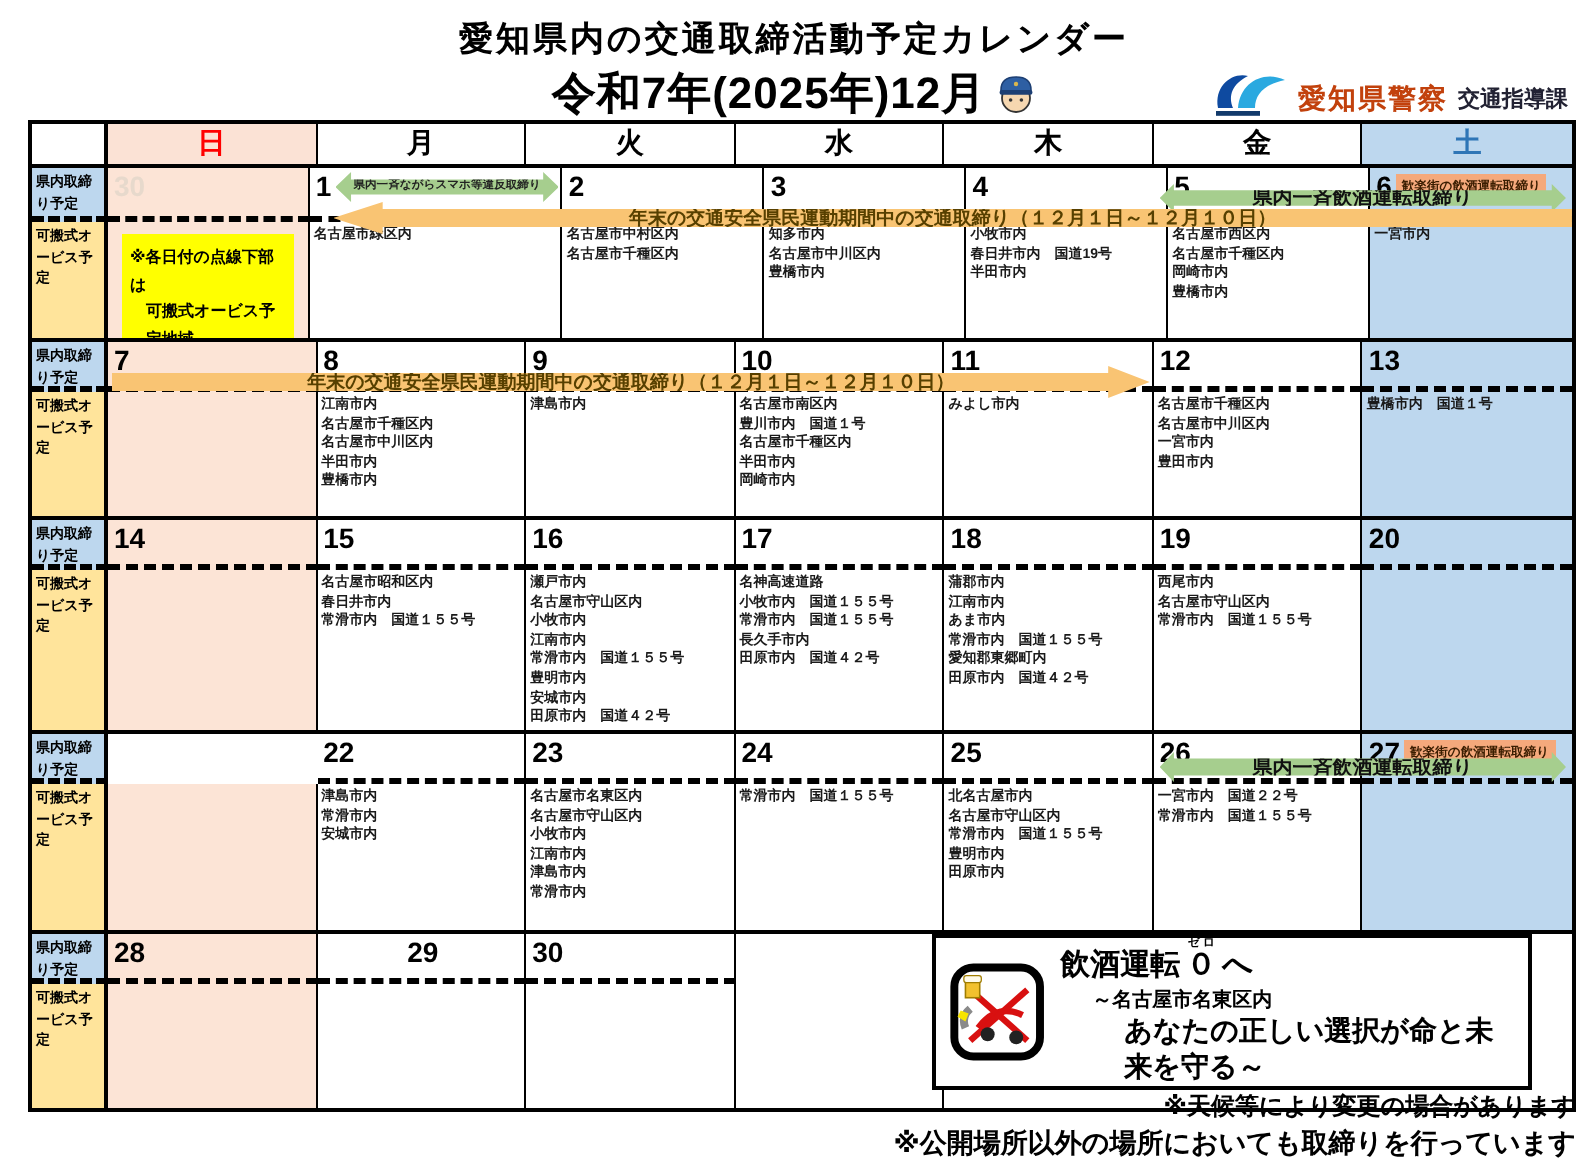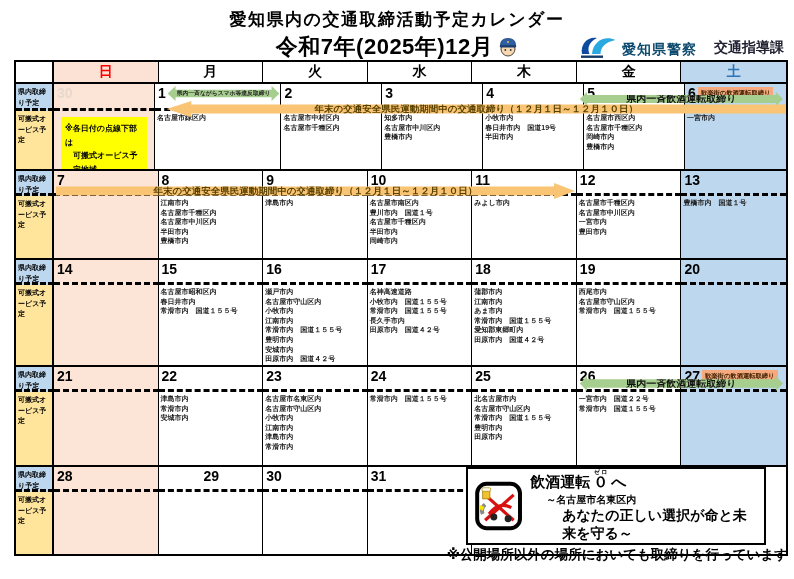--- a/index.html
+++ b/index.html
@@ -7,22 +7,22 @@
   .page { position:relative; width:794px; height:579px; background:#fff;
           font-family:"Liberation Sans","DejaVu Sans",sans-serif; overflow:hidden; color:#000; }
 
   
   .header-block { position:absolute; top:8px; left:0; right:0; text-align:center; }
   .title { font-size:17px; font-weight:bold; letter-spacing:1.5px; }
   .subtitle-row { display:inline-flex; align-items:center; gap:5px; margin-top:1px; }
   .subtitle { font-size:22px; font-weight:900; letter-spacing:0.5px; }
   .logo { position:absolute; top:33px; right:10px; display:flex; align-items:flex-end; gap:5px;
           border-bottom:3px solid #16324f; padding-bottom:2px; }
-  .logo-name { font-size:14px; font-weight:bold; color:#0c4a6e; letter-spacing:1px; }
-  .logo-dept { font-size:14px; font-weight:bold; color:#223; margin-bottom:2px;margin-left:12px; }
+  .logo-name { font-size:14px; font-weight:bold; color:#c2410c; letter-spacing:1px; }
+  .logo-dept { font-size:11px; font-weight:bold; color:#223; margin-bottom:2px; }
 
   
   .calendar { position:absolute; left:14px; top:60px; width:774px; border:2px solid #000; background:#fff; }
   .wh-row { display:grid; grid-template-columns:38px repeat(7,1fr); height:22px; border-bottom:2px solid #000; }
   .wh { display:flex; align-items:center; justify-content:center; font-size:14px; font-weight:bold;
         border-right:1px solid #000; }
   .wh.corner { border-right:2px solid #000; }
   .wh.sun { background:#FBE2D5; color:#FF0000; }
   .wh.sat { background:#BDD7EE; color:#2E75B6; border-right:none; }
 
@@ -301,23 +301,20 @@
             <div class="oline">常滑市内　国道１５５号</div>
           </div>
           <div class="ncell c6 sat" style="grid-area: 1 / 8;">
             <span class="dnum">20</span>
           </div>
           <div class="ocell c6 sat" style="grid-area: 2 / 8;"></div>
         </div>
         <div class="week w3">
           <div class="lbl enf">県内取締り予定</div>
           <div class="lbl orb">可搬式オービス予定</div>
-          <div class="ncell c0 sun" style="grid-area: 1 / 2;">
-            <span class="dnum">21</span>
-          </div>
           <div class="ocell c0 sun" style="grid-area: 2 / 2;"></div>
           <div class="ncell c1" style="grid-area: 1 / 3;">
             <span class="dnum">22</span>
           </div>
           <div class="ocell c1" style="grid-area: 2 / 3;">
             <div class="oline">津島市内</div>
             <div class="oline">常滑市内</div>
             <div class="oline">安城市内</div>
           </div>
           <div class="ncell c2" style="grid-area: 1 / 4;">
@@ -371,23 +368,20 @@
           </div>
           <div class="ocell c0 sun" style="grid-area: 2 / 2;"></div>
           <div class="ncell c1" style="grid-area: 1 / 3; justify-content: center;">
             <span class="dnum">29</span>
           </div>
           <div class="ocell c1" style="grid-area: 2 / 3;"></div>
           <div class="ncell c2" style="grid-area: 1 / 4;">
             <span class="dnum">30</span>
           </div>
           <div class="ocell c2" style="grid-area: 2 / 4;"></div>
-          <div class="ncell c3" style="grid-area: 1 / 5;">
-            <span class="dnum">31</span>
-          </div>
           <div class="ocell c3" style="grid-area: 2 / 5;"></div>
           <div class="ncell c4 blank" style="grid-area: 1 / 6;">
             <span class="dnum"></span>
           </div>
           <div class="ocell c4 blank" style="grid-area: 2 / 6;"></div>
           <div class="ncell c5 blank" style="grid-area: 1 / 7;">
             <span class="dnum"></span>
           </div>
           <div class="ocell c5 blank" style="grid-area: 2 / 7;"></div>
           <div class="ncell c6 sat blank" style="grid-area: 1 / 8;">
@@ -416,16 +410,17 @@
         <span>飲酒運転</span>
         <ruby><span>０</span><rt>ゼロ</rt></ruby>
         <span>へ</span>
       </div>
       <div class="ad-l1">～名古屋市名東区内</div>
       <div class="ad-l2">あなたの正しい選択が命と未来を守る～</div>
     </div>
   </div>
 
   <div class="footer">
+    <div class="f1">※天候等により変更の場合があります</div>
     <div class="f2">※公開場所以外の場所においても取締りを行っています</div>
   </div>
 
 </div>
 
 </body></html>

